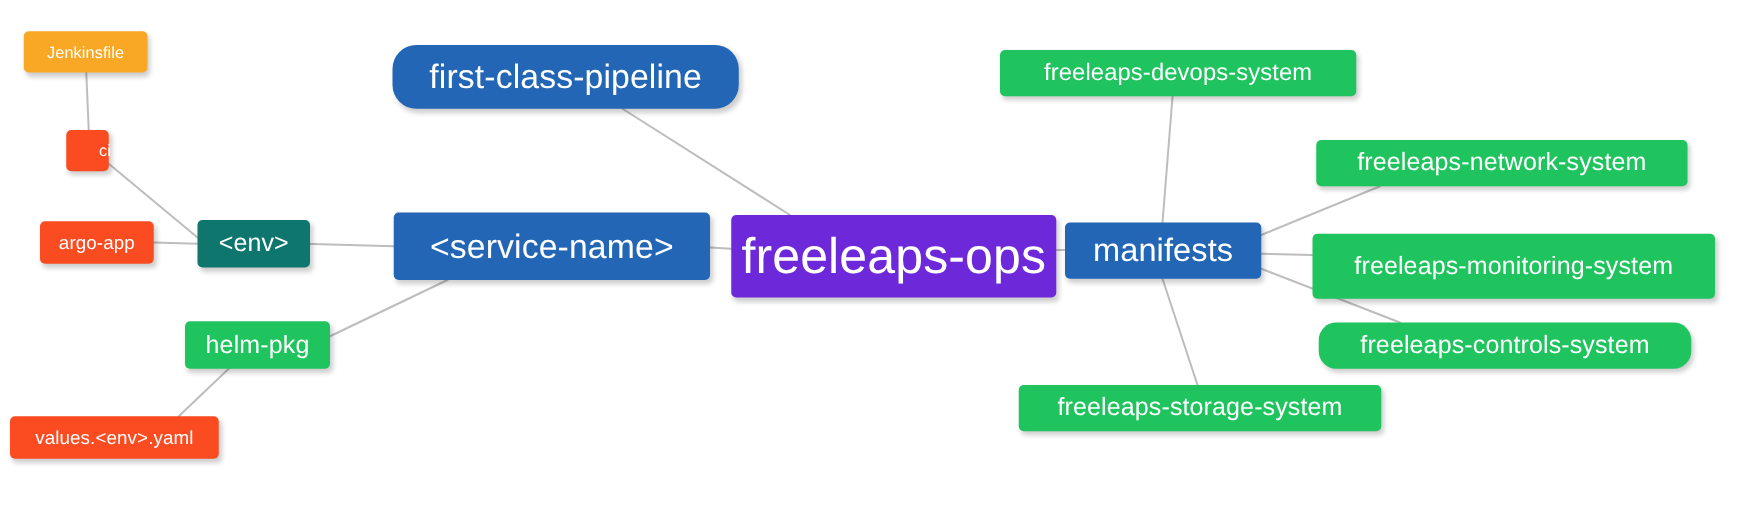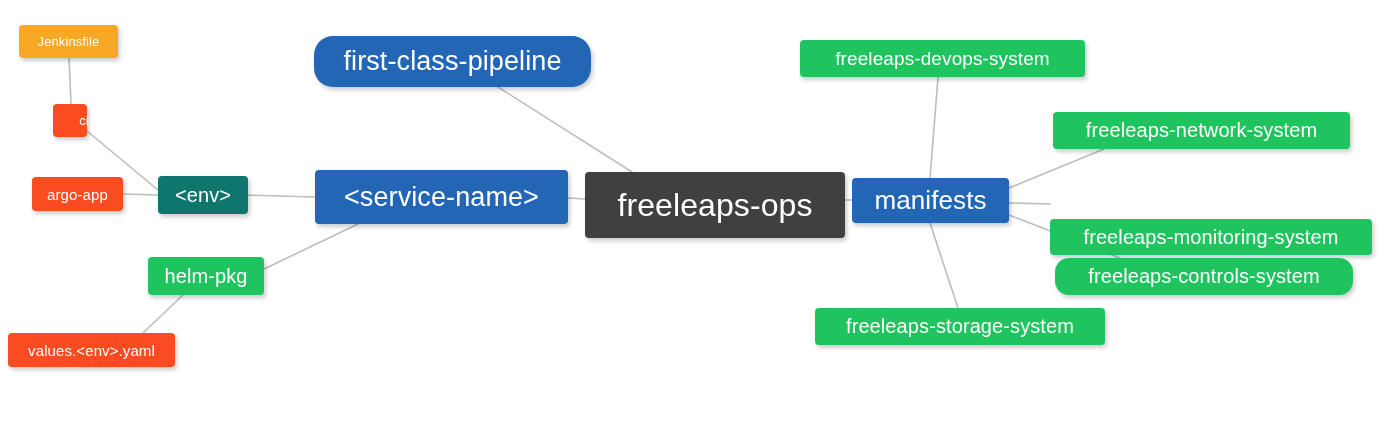--- a/index.html
+++ b/index.html
@@ -77,33 +77,33 @@
       </div>
       <div class="node" style="left: 8px; top: 333px; width: 167px; height: 34px; background: rgb(250, 75, 33); font-size: 15px;">
         <span>values.&lt;env&gt;.yaml</span>
       </div>
       <div class="node" style="left: 314px; top: 36px; width: 277px; height: 51px; background: rgb(34, 102, 181); font-size: 27px; border-radius: 19px;">
         <span>first-class-pipeline</span>
       </div>
       <div class="node" style="left: 315px; top: 170px; width: 253px; height: 54px; background: rgb(34, 102, 181); font-size: 27px;">
         <span>&lt;service-name&gt;</span>
       </div>
-      <div class="node" style="left: 585px; top: 172px; width: 260px; height: 66px; background: #404040; font-size: 32px;">
+      <div class="node" style="left: 585px; top: 172px; width: 260px; height: 66px; background: #6d28d9; font-size: 40px;">
         <span>freeleaps-ops</span>
       </div>
       <div class="node" style="left: 852px; top: 178px; width: 157px; height: 45px; background: rgb(34, 102, 181); font-size: 26px;">
         <span>manifests</span>
       </div>
       <div class="node" style="left: 800px; top: 28px; width: 285px; height: 37px; background: rgb(32, 196, 95); font-size: 19px; margin-top: 12px;">
         <span>freeleaps-devops-system</span>
       </div>
       <div class="node" style="left: 1053px; top: 112px; width: 297px; height: 37px; background: rgb(32, 196, 95); font-size: 20px;">
         <span>freeleaps-network-system</span>
       </div>
-      <div class="node" style="left: 1050px; top: 187px; width: 322px; height: 36px; background: rgb(32, 196, 95); font-size: 20px; margin-top: 32px;">
+      <div class="node" style="left: 1050px; top: 187px; width: 322px; height: 52px; background: rgb(32, 196, 95); font-size: 20px;">
         <span>freeleaps-monitoring-system</span>
       </div>
       <div class="node" style="left: 1055px; top: 258px; width: 298px; height: 37px; background: rgb(32, 196, 95); font-size: 20px; border-radius: 14px;">
         <span>freeleaps-controls-system</span>
       </div>
       <div class="node" style="left: 815px; top: 308px; width: 290px; height: 37px; background: rgb(32, 196, 95); font-size: 20px;">
         <span>freeleaps-storage-system</span>
       </div>
     </div>
 </div>

